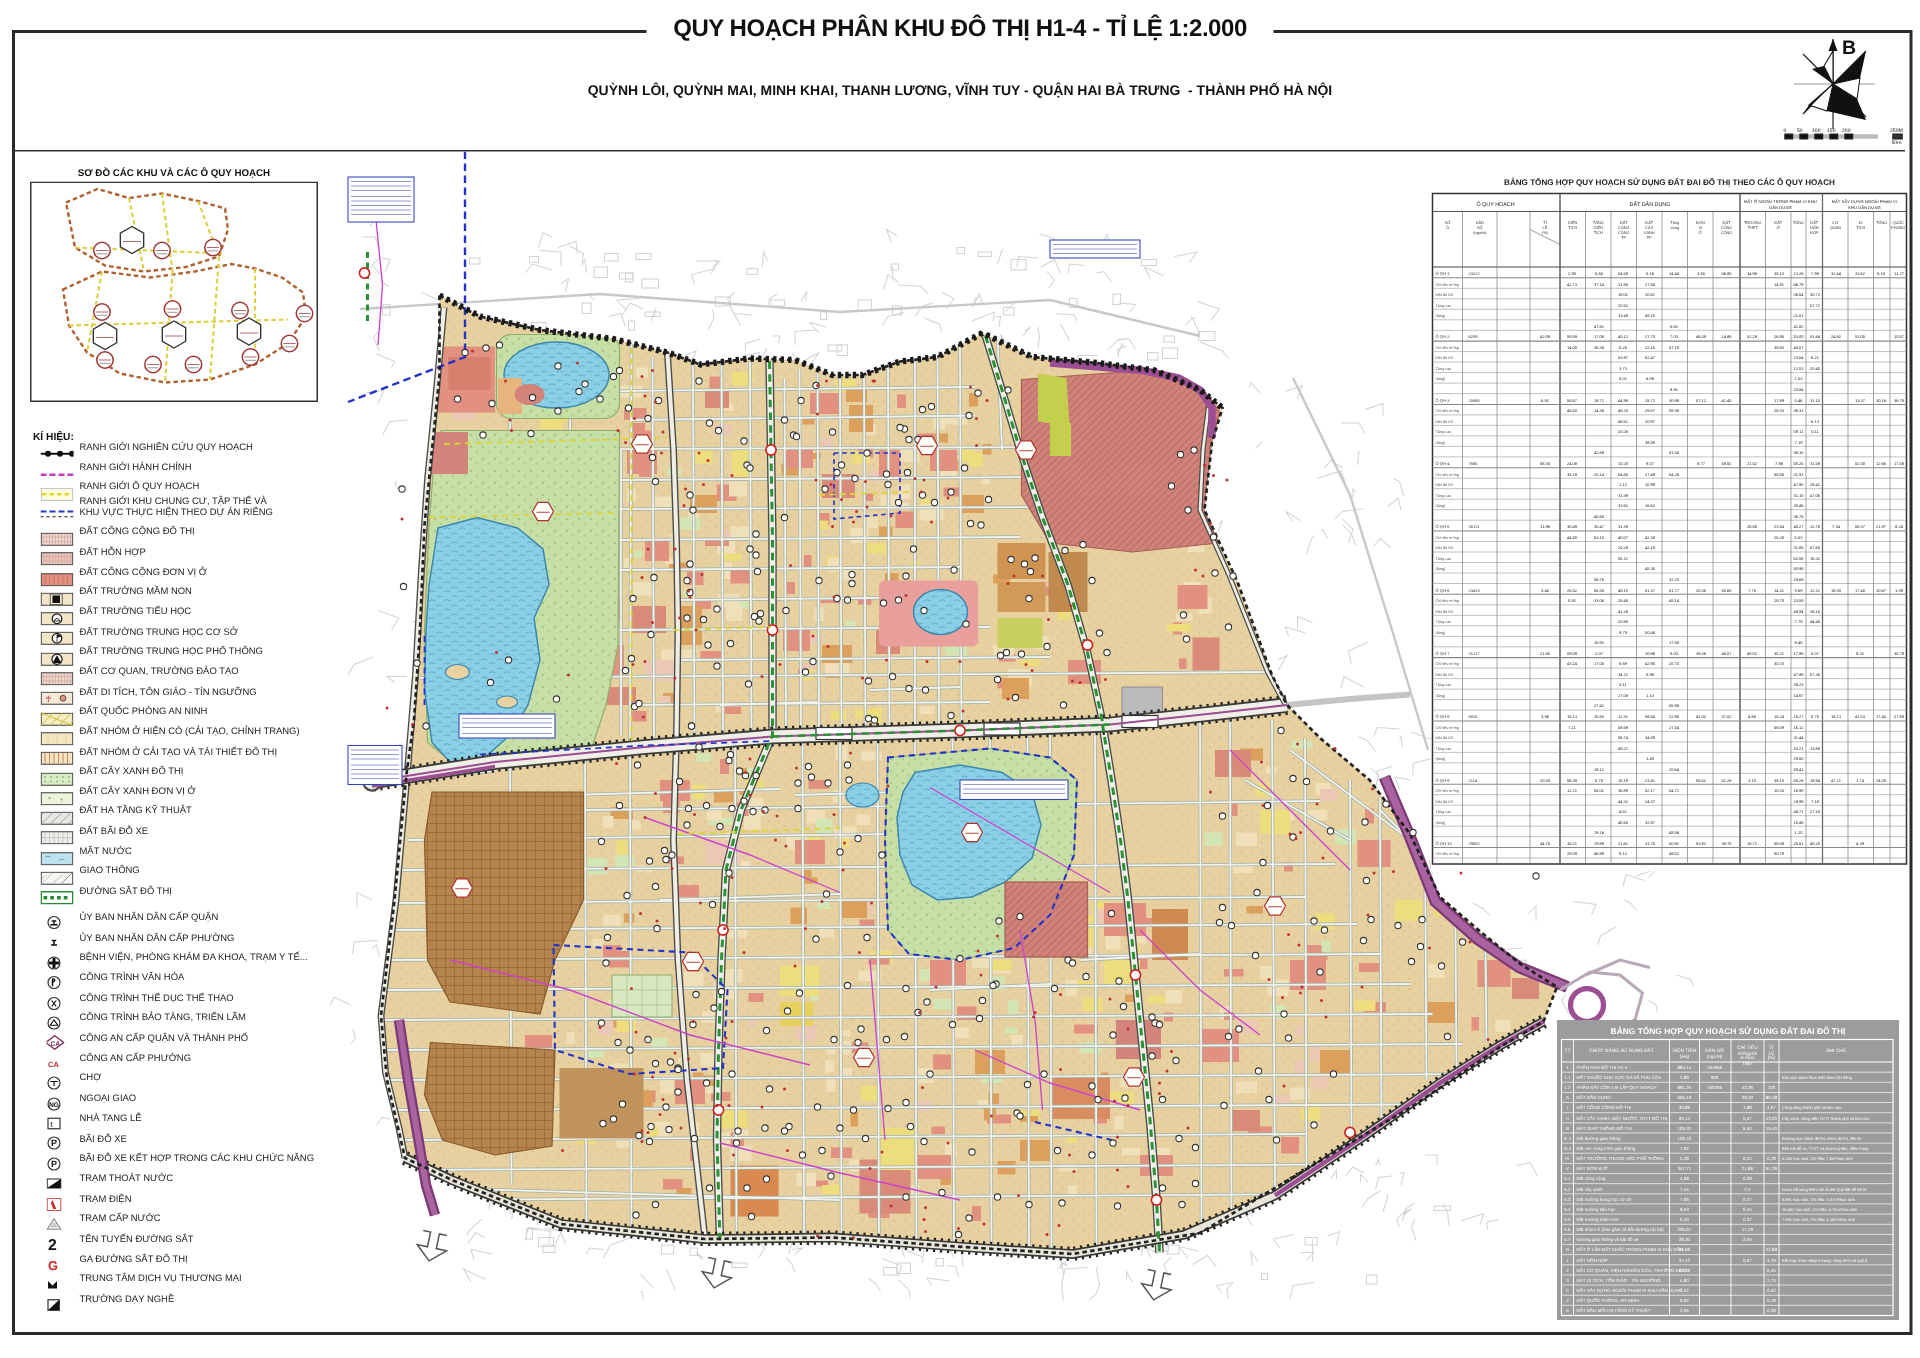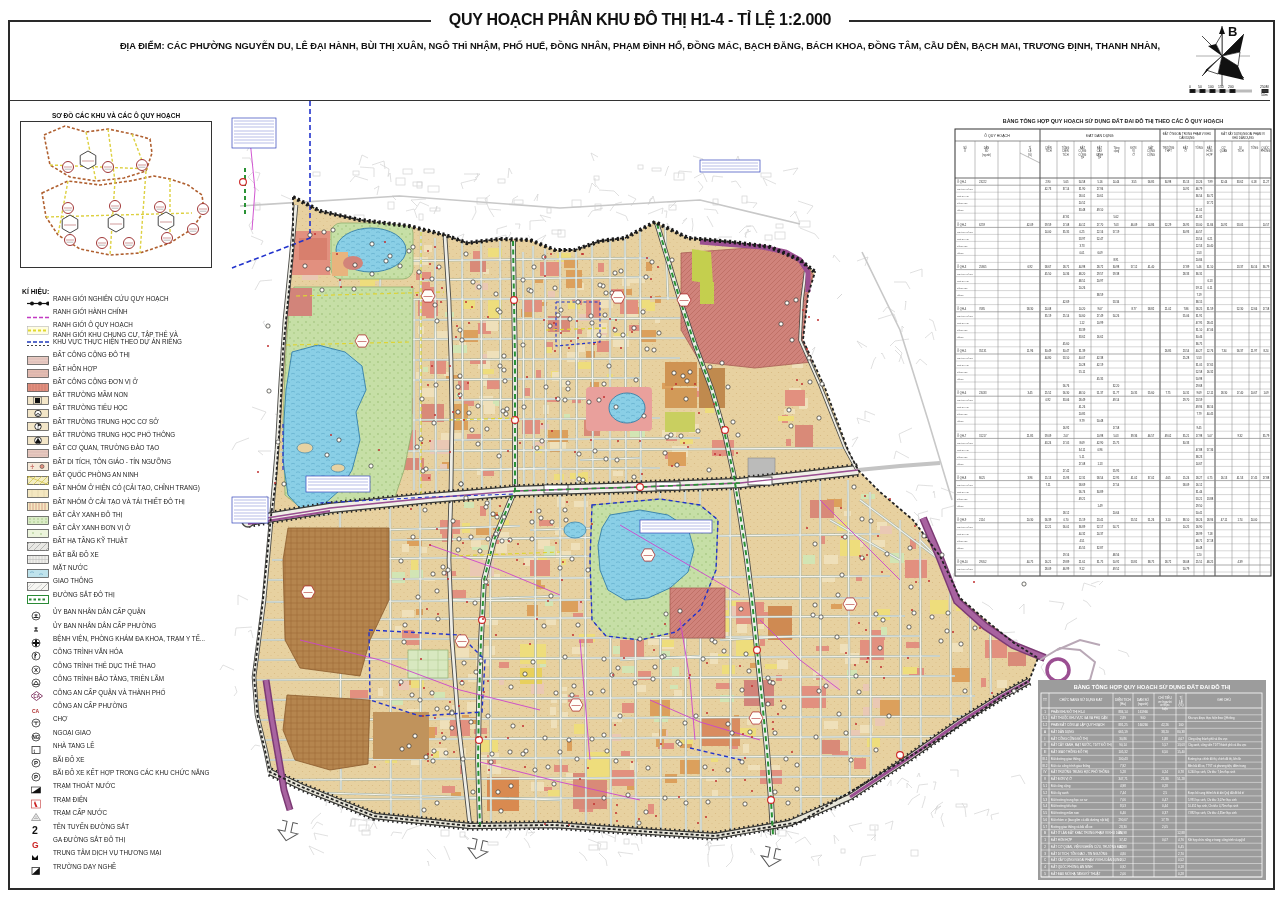--- a/index.html
+++ b/index.html
@@ -10,21 +10,21 @@
 #h1 span{background:#fff;padding:0 18px;}
 #h2{top:41px;font-size:9.3px;}
 #h3{top:55px;font-size:9.3px;}
 #h4{top:69px;font-size:20.5px;letter-spacing:0px;}
 #hr1{position:absolute;left:9px;top:100px;width:1261px;border-top:1.5px solid #333;}
 .abs{position:absolute;}
 </style></head><body>
 <div id="page">
 <div id="frame"></div>
 <div class="hd" id="h1"><span>QUY HOẠCH PHÂN KHU ĐÔ THỊ H1-4 - TỈ LỆ 1:2.000</span></div>
-<div class="hd" id="h2">ĐỊA ĐIỂM: CÁC PHƯỜNG NGUYỄN DU, LÊ ĐẠI HÀNH, BÙI THỊ XUÂN, NGÔ THÌ NHẬM, PHỐ HUẾ, ĐỒNG NHÂN, PHẠM ĐÌNH HỔ, ĐỒNG MÁC, BẠCH ĐẰNG, BÁCH KHOA, ĐỒNG TÂM, CẦU DỀN, BẠCH MAI, TRƯƠNG ĐỊNH, THANH NHÀN,</div>
+<div class="hd" id="h3">QUỲNH LÔI, QUỲNH MAI, MINH KHAI, THANH LƯƠNG, VĨNH TUY - QUẬN HAI BÀ TRƯNG &nbsp;- THÀNH PHỐ HÀ NỘI</div>
 <div id="hr1"></div>
 
 <svg class="abs" style="left:1188px;top:22px" width="84" height="74" viewBox="0 0 84 74">
 <g stroke="#222" stroke-width="0.8" fill="none">
 <line x1="34" y1="4" x2="34" y2="64"></line>
 <line x1="8" y1="34" x2="62" y2="34" stroke="#999"></line>
 <line x1="14" y1="54" x2="56" y2="12"></line>
 <line x1="14" y1="14" x2="56" y2="56"></line>
 </g>
 <path d="M34,34 L56,12 L52,30 Z" fill="#111"></path>

